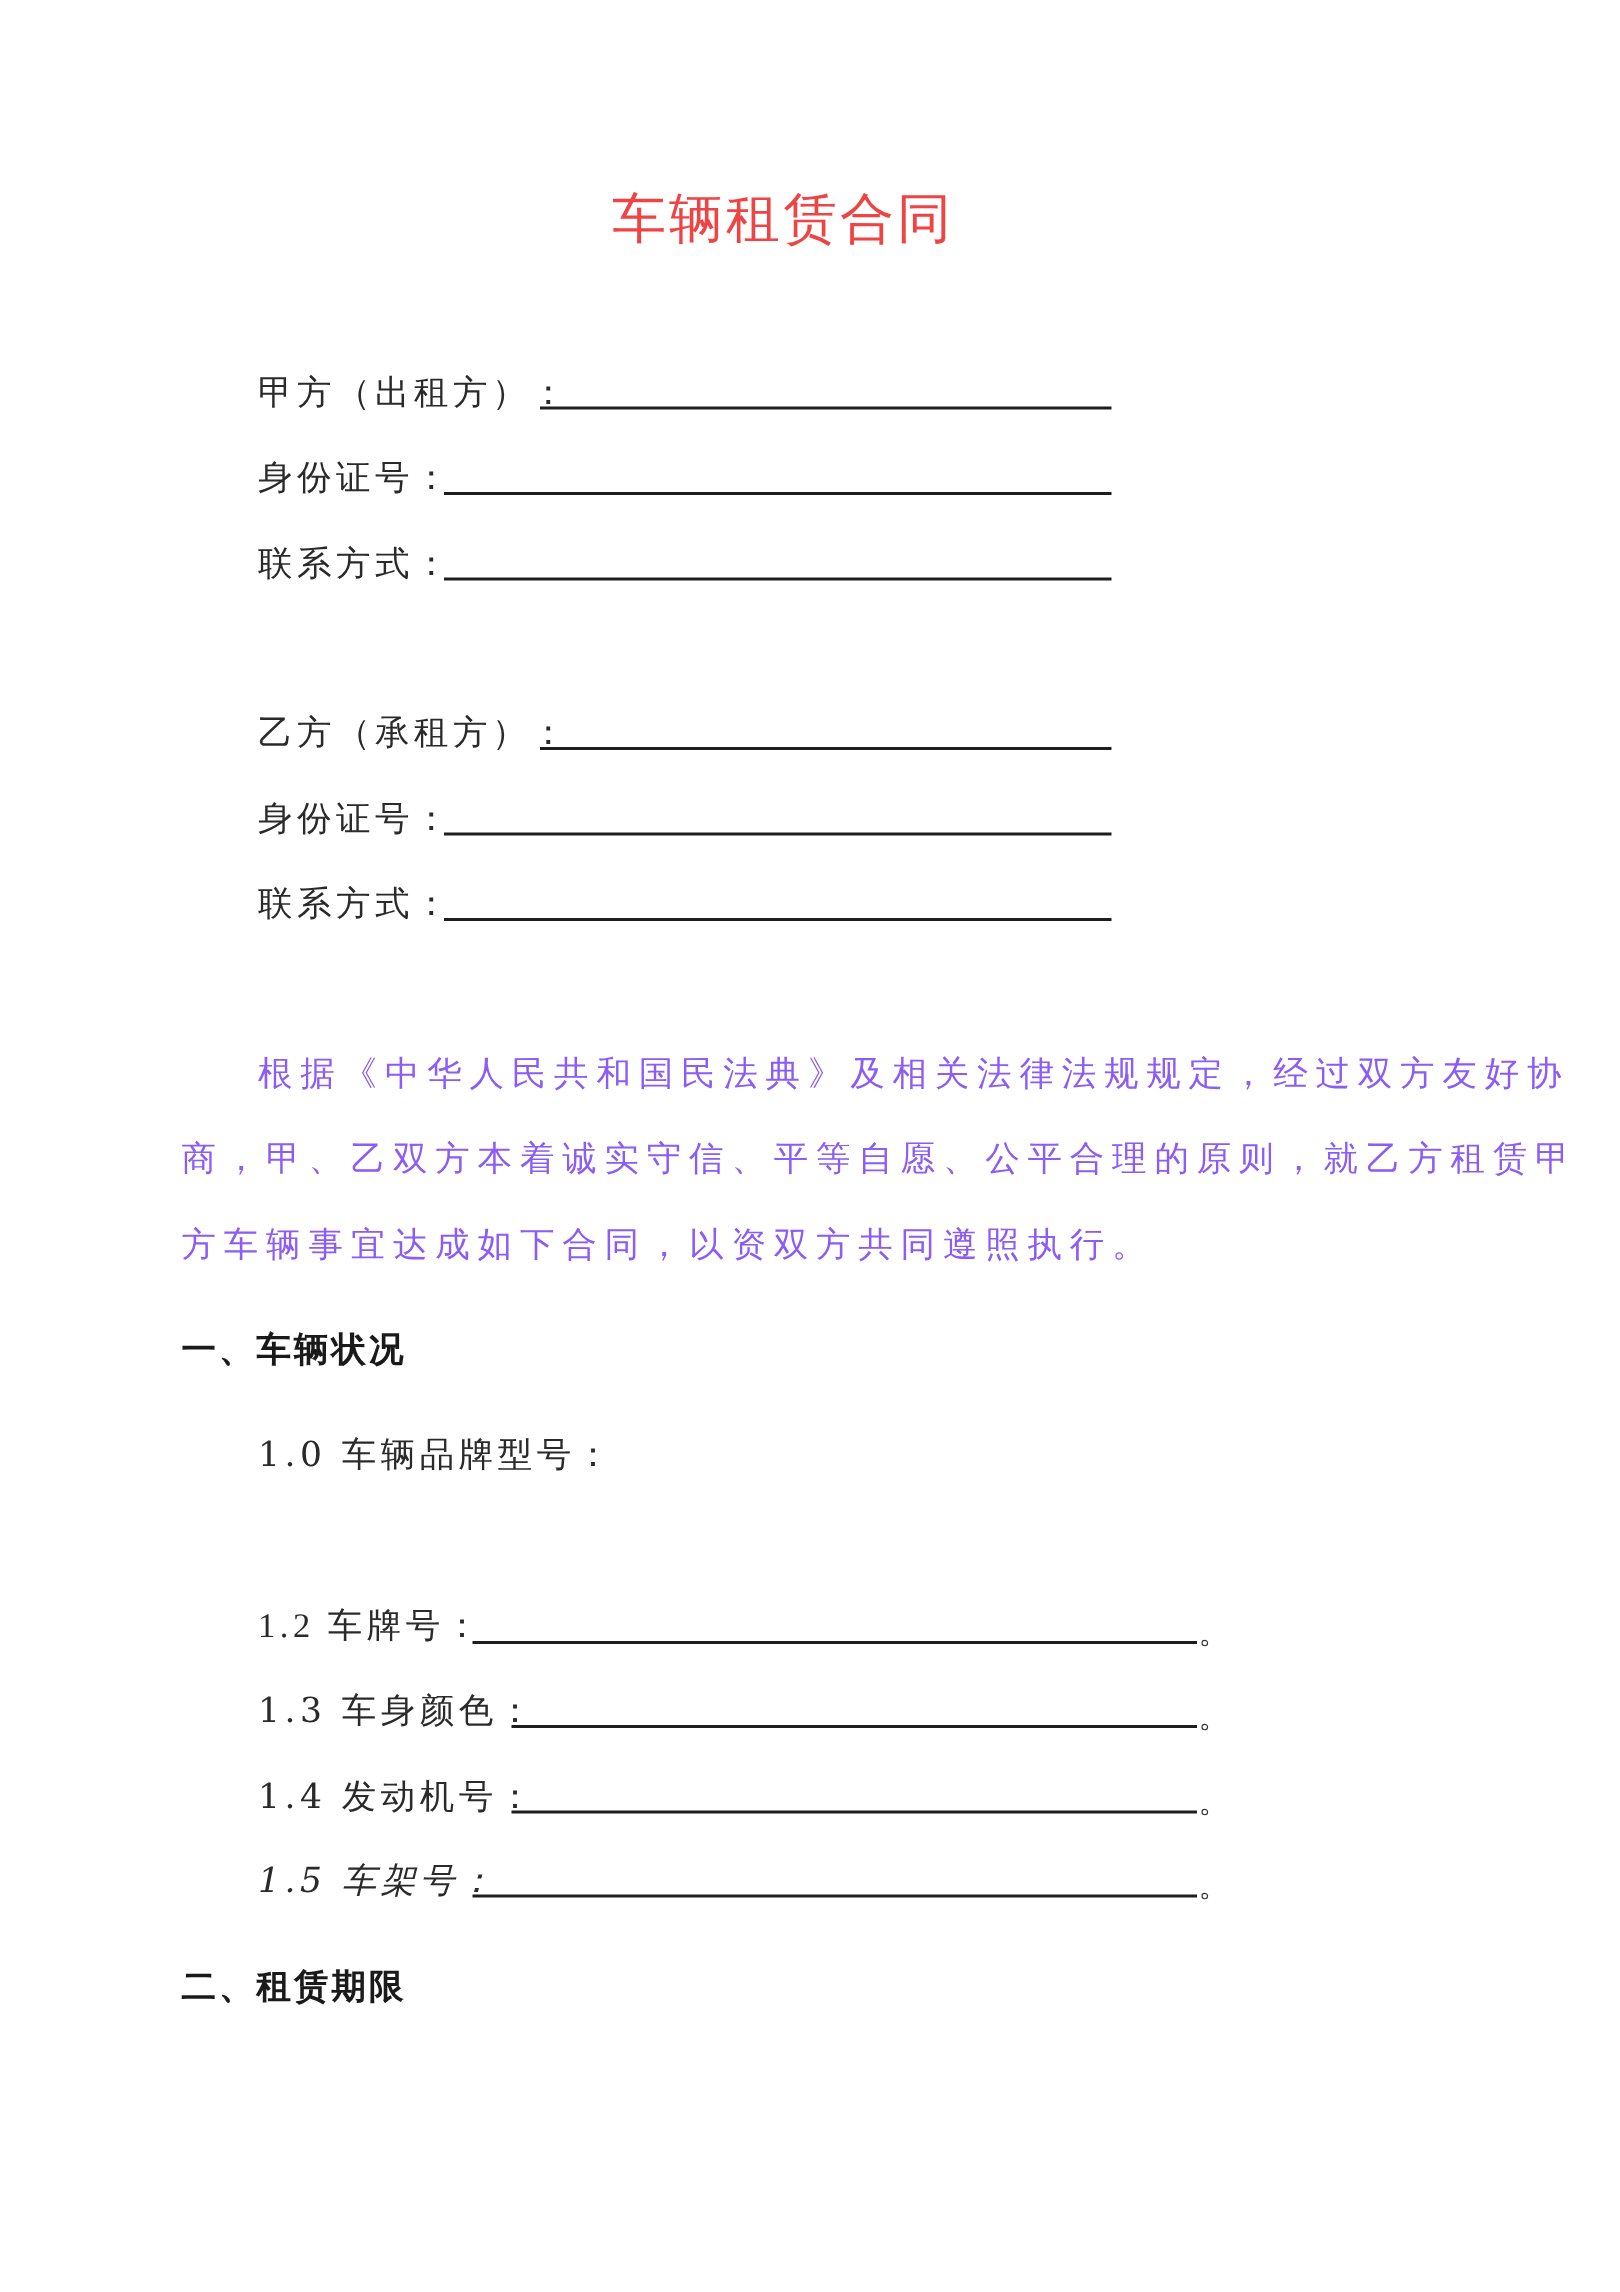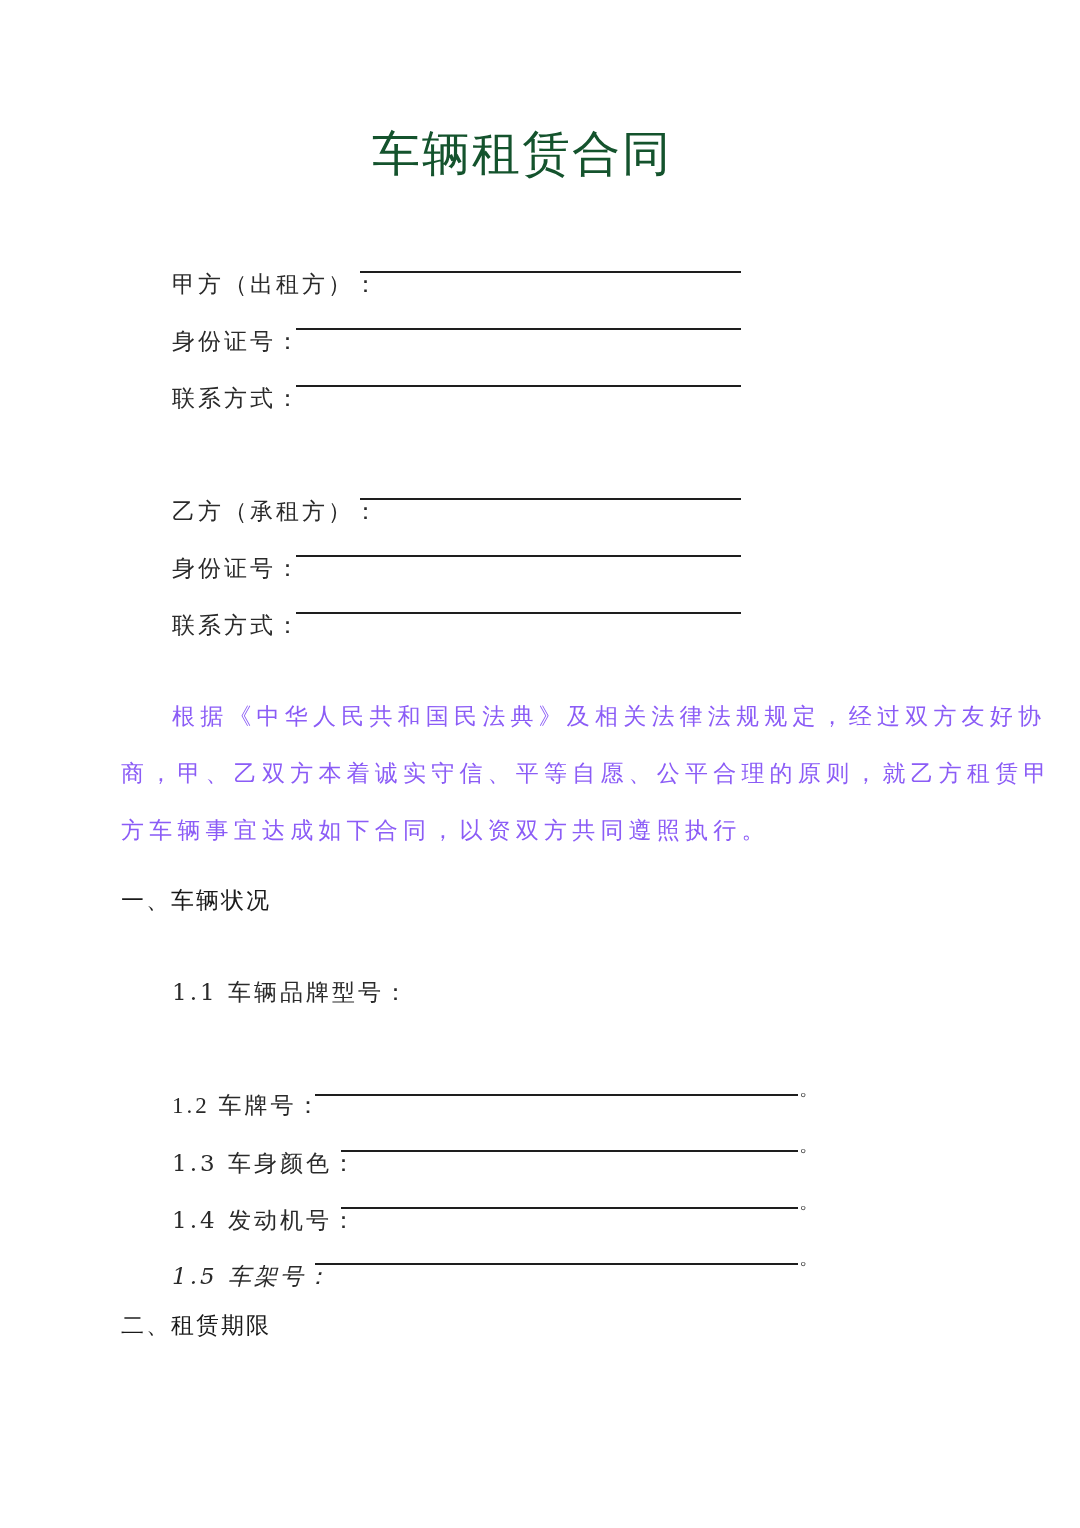--- a/index.html
+++ b/index.html
@@ -1,24 +1,24 @@
 <!DOCTYPE html>
 <html><head>
 <meta charset="utf-8">
 <style>
   html, body { margin: 0; padding: 0; background: #ffffff; }
   body { width: 1080px; height: 1528px; position: relative; overflow: hidden;
          font-family: "DejaVu Serif", "Liberation Serif", serif; color: #222222; }
   .abs { position: absolute; white-space: nowrap; }
-  .title { left: 0; width: 1044px; top: 122px; text-align: center; font-size: 48px; letter-spacing: 2px; color: #14532d; }
-  .label { font-size: 23px; letter-spacing: 3px; line-height: 30px; color: #2a2a2a; margin-top: 22px; }
+  .title { left: 0; width: 1044px; top: 122px; text-align: center; font-size: 36px; letter-spacing: 2px; color: #ef4444; }
+  .label { font-size: 23px; letter-spacing: 3px; line-height: 30px; color: #2a2a2a; }
   .line { position: absolute; height: 2px; background: #1e1e1e; }
   .period { font-size: 20px; color: #333; }
   .para { font-size: 23px; letter-spacing: 5.2px; line-height: 30px; color: #8b5cf6; }
-  .heading { font-size: 23px; font-weight: normal; letter-spacing: 2px; line-height: 30px; color: #1a1a1a;
+  .heading { font-size: 23px; font-weight: bold; letter-spacing: 2px; line-height: 30px; color: #1a1a1a;
              font-family: "DejaVu Sans", "Liberation Sans", sans-serif; }
 </style>
 </head>
 <body>
 
 <div>
 
   <div class="abs title">车辆租赁合同</div>
 
   <div>
@@ -45,21 +45,21 @@
 
   <div>
     <div class="abs para" style="left:172px; top:701px;">根据《中华人民共和国民法典》及相关法律法规规定，经过双方友好协</div>
     <div class="abs para" style="left:121px; top:758px;">商，甲、乙双方本着诚实守信、平等自愿、公平合理的原则，就乙方租赁甲</div>
     <div class="abs para" style="left:121px; top:815px;">方车辆事宜达成如下合同，以资双方共同遵照执行。</div>
   </div>
 
   <div>
     <div class="abs heading" style="left:121px; top:885px;">一、车辆状况</div>
 
-    <div class="abs label" style="left:172px; top:955px;">1.1 车辆品牌型号：</div>
+    <div class="abs label" style="left:172px; top:955px;">1.0 车辆品牌型号：</div>
 
     <div class="abs label" style="left:172px; top:1069px;font-family:Liberation Serif, serif;">1.2 车牌号：</div>
     <div class="line" style="left:315px; top:1094px; width:483px;"></div>
     <div class="abs period" style="left:799px; top:1075px;">。</div>
 
     <div class="abs label" style="left:172px; top:1126px;">1.3 车身颜色：</div>
     <div class="line" style="left:341px; top:1150px; width:457px;"></div>
     <div class="abs period" style="left:799px; top:1131px;">。</div>
 
     <div class="abs label" style="left:172px; top:1183px;">1.4 发动机号：</div>

